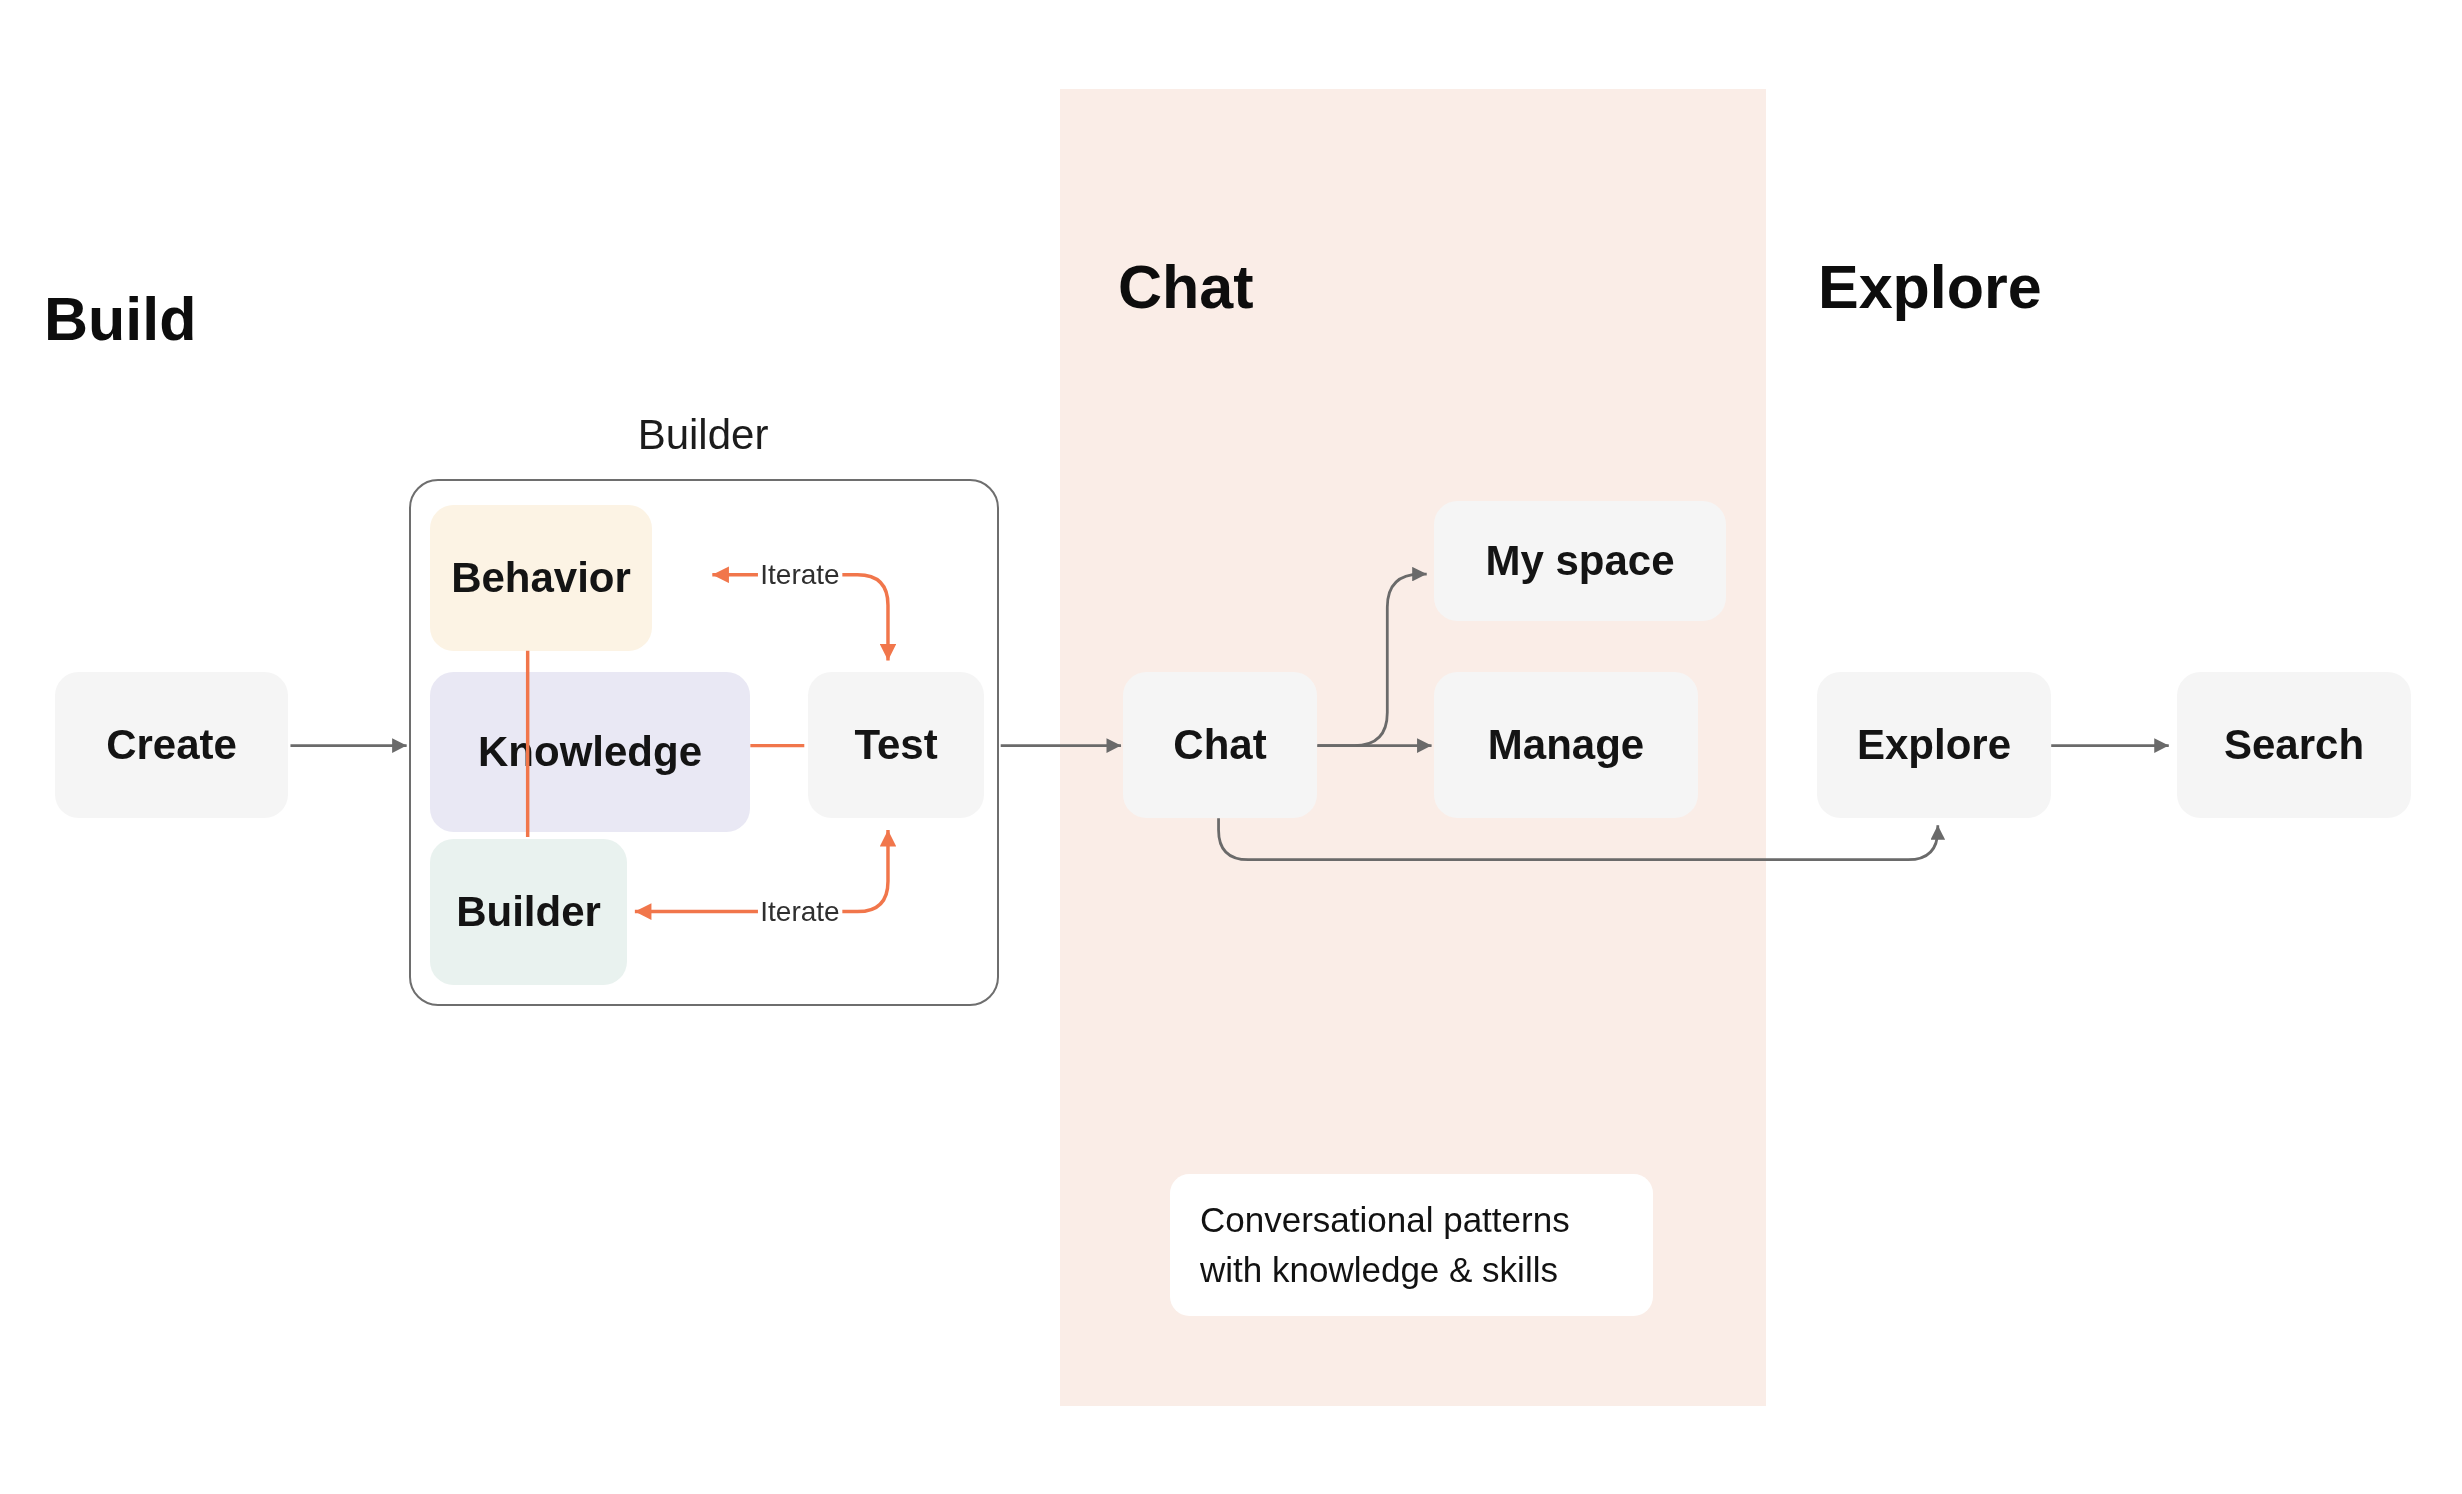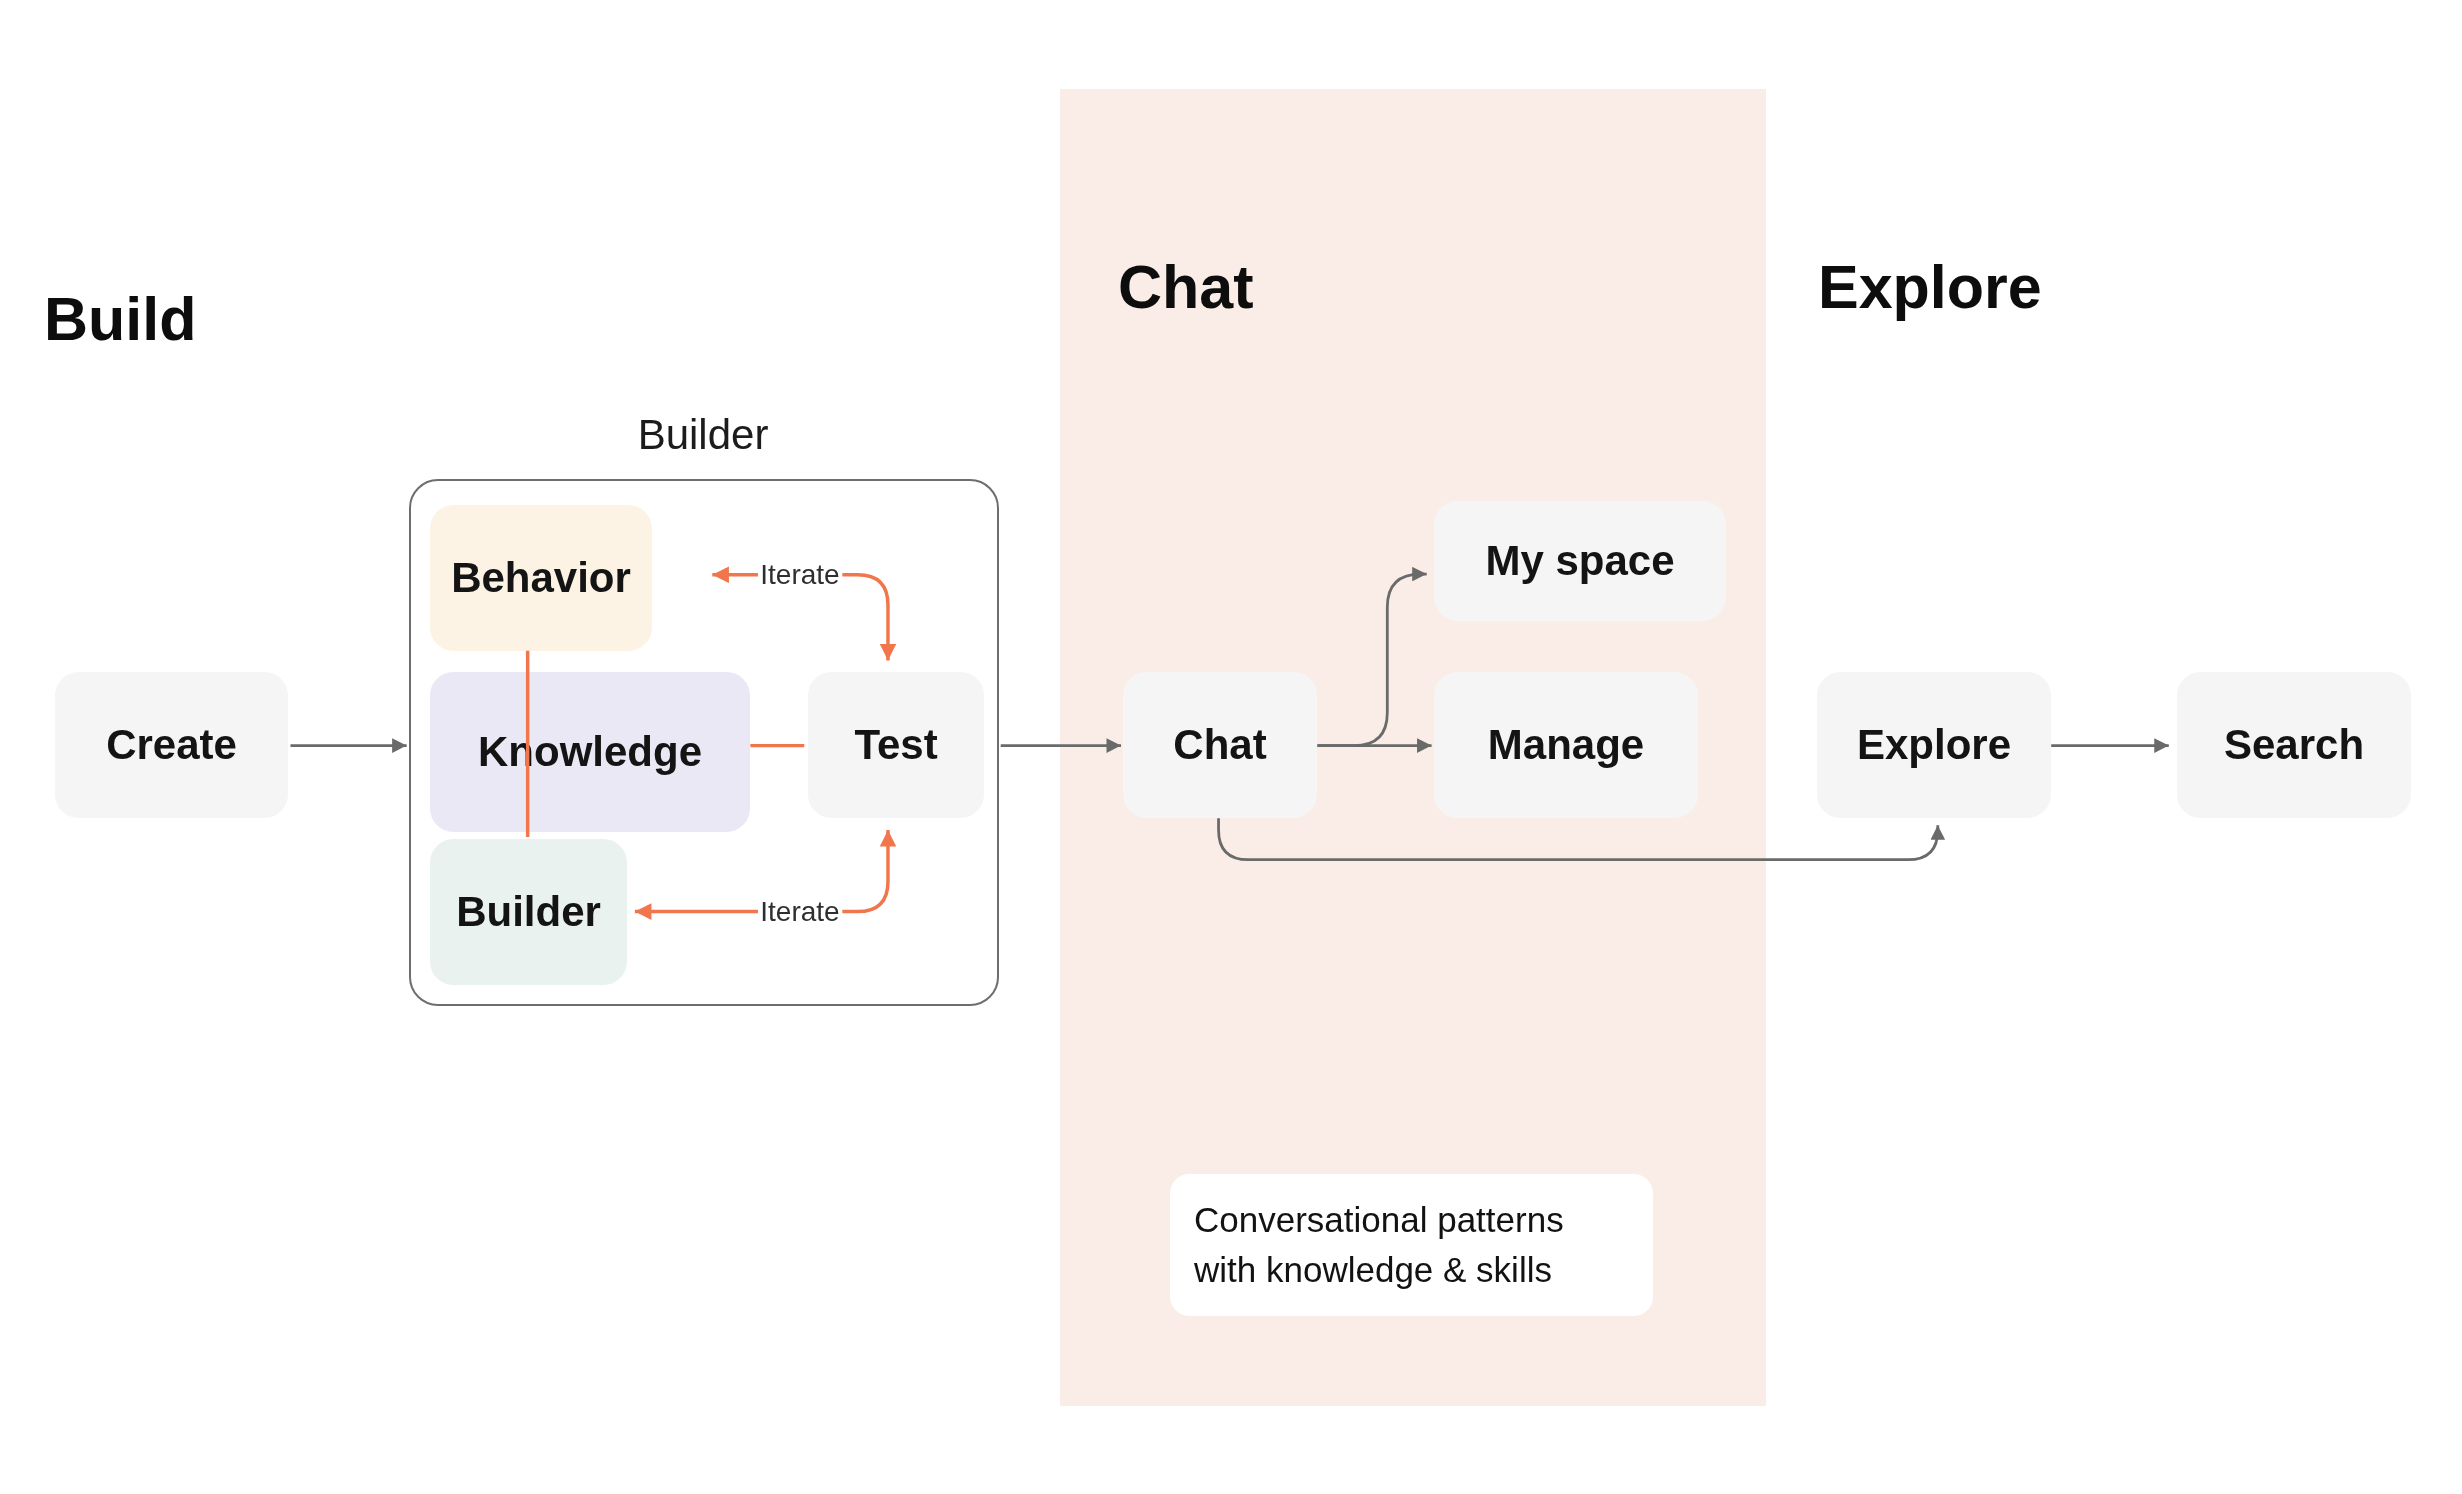--- a/index.html
+++ b/index.html
@@ -47,21 +47,21 @@
   .node.explorenode{left:1817px;top:672px;width:234px;height:146px;}
   .node.search  {left:2177px;top:672px; width:234px;height:146px;}
 
   .iterate{position:absolute;transform:translate(-50%,-50%);font-size:28px;
     font-weight:400;color:#2f2f2f;line-height:1;z-index:3;}
   .iterate.top{left:800px;top:575px;}
   .iterate.bottom{left:800px;top:912px;}
 
   .note{position:absolute;left:1170px;top:1174px;width:483px;height:142px;
     background:#ffffff;border-radius:19.4px;display:flex;flex-direction:column;
-    justify-content:center;padding-left:24px;z-index:2;}
+    justify-content:center;padding-left:30px;z-index:2;}
   .note .line{font-size:35px;font-weight:400;color:#121212;line-height:50px;}
 
   svg.wires{position:absolute;left:0;top:0;width:2462px;height:1494px;z-index:2;
     pointer-events:none;}
   .p-gray{stroke:var(--arrow);stroke-width:4px;fill:none;}
   .p-orange{stroke:var(--orange);stroke-width:5px;fill:none;}
   .head-gray{fill:var(--arrow);}
   .head-orange{fill:var(--orange);}
 </style>
 </head>

